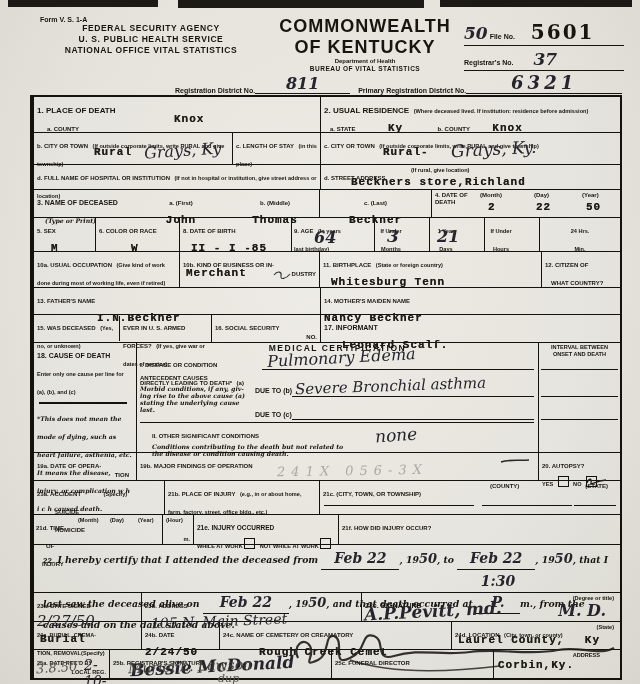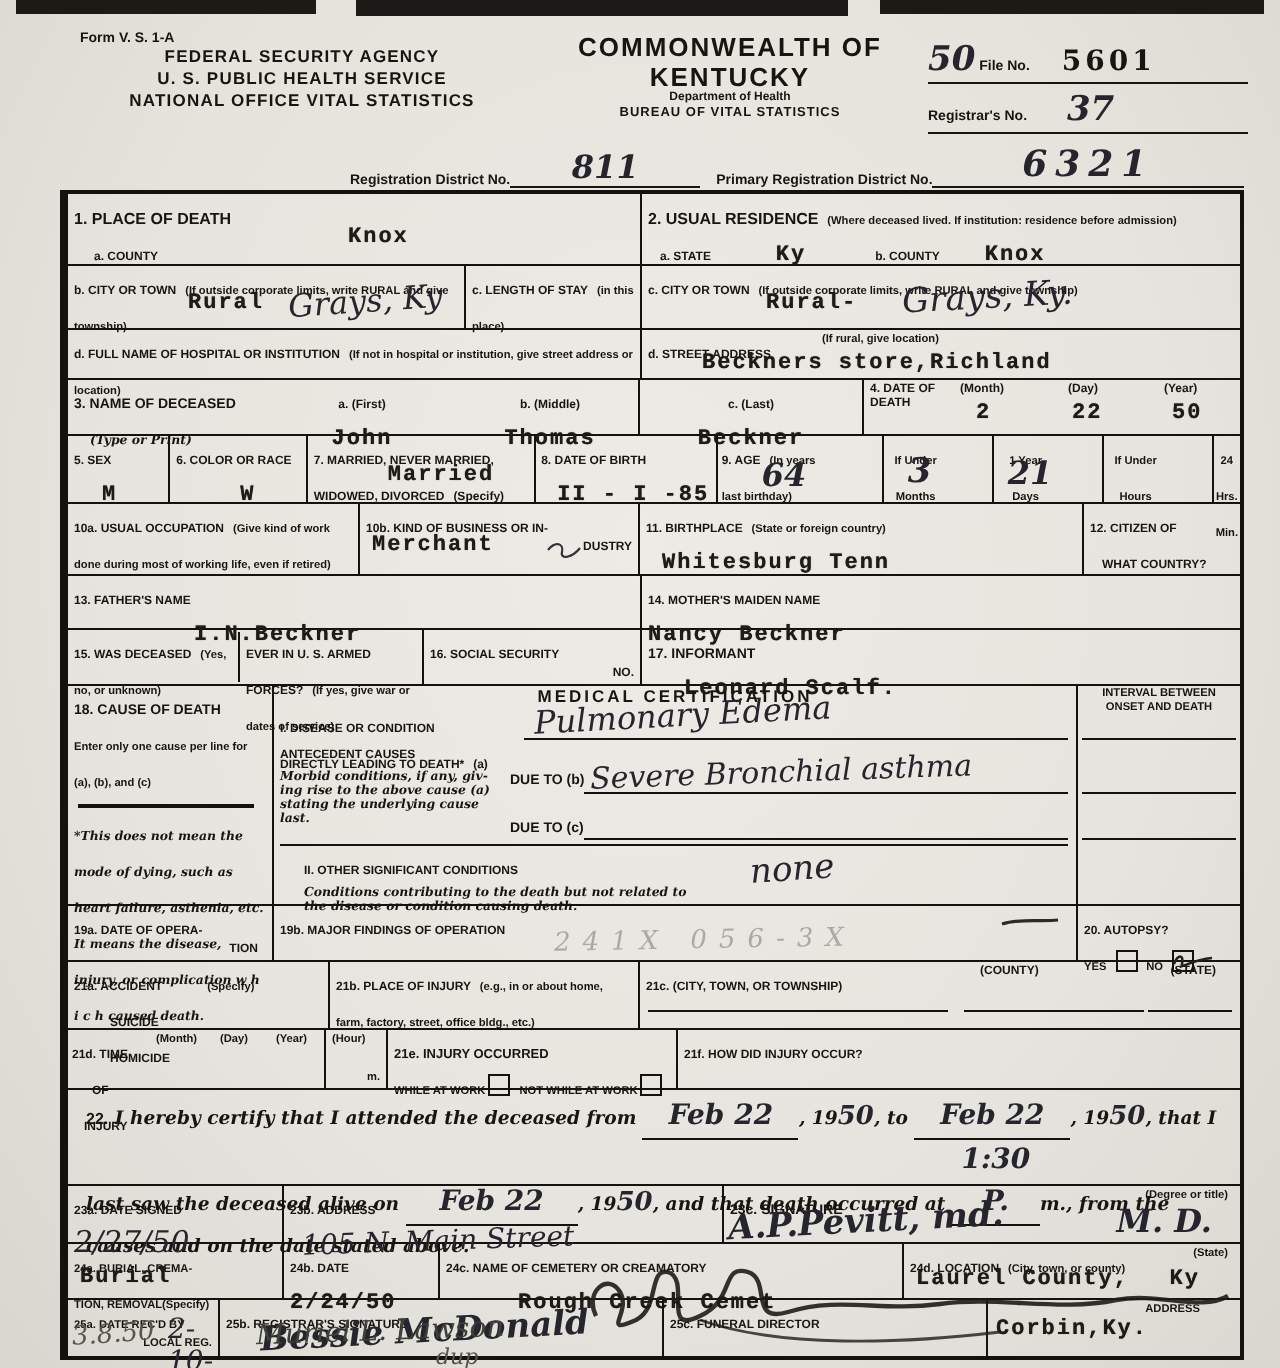--- a/index.html
+++ b/index.html
@@ -6,27 +6,27 @@
   .page{position:relative;width:640px;height:684px;overflow:hidden;
         background:radial-gradient(ellipse at 50% 40%, #eceae4 0%, #e5e3dc 60%, #d8d6cf 100%);
         font-family:"Liberation Sans",sans-serif;color:#17150f;}
   .strip{position:absolute;top:0;height:7px;background:#1c1a17;}
   
   .hdr{position:absolute;left:36px;top:16px;right:16px;display:flex;}
   .hdr-left{width:230px;text-align:center;}
   .formno{font-size:7px;font-weight:bold;text-align:left;margin-left:4px;}
   .agency{font-size:8.5px;font-weight:bold;letter-spacing:.6px;line-height:11px;}
   .hdr-center{flex:1;text-align:center;}
-  .cw{font-size:13px;font-weight:bold;letter-spacing:1px;}
+  .cw{font-size:18px;font-weight:bold;letter-spacing:1px;}
   .dept{font-size:6px;font-weight:bold;line-height:7px;}
   .bureau{font-size:6.5px;font-weight:bold;letter-spacing:.5px;}
   .certif{font-size:10px;font-weight:bold;letter-spacing:2px;margin-top:3px;}
   .hdr-right{width:160px;font-size:7px;font-weight:bold;}
   .fileline{position:relative;border-bottom:1.5px solid #171511;padding-bottom:1px;margin-top:4px;white-space:nowrap;}
-  .bignum{font-family:"DejaVu Serif",serif;font-weight:bold;font-size:14px;letter-spacing:2px;}
+  .bignum{font-family:"DejaVu Serif",serif;font-weight:bold;font-size:20px;letter-spacing:2px;}
   .hand{font-family:"DejaVu Serif",serif;font-style:italic;color:#26242c;}
   .pencil{font-family:"DejaVu Serif",serif;font-style:italic;color:#8e918e;}
   .regline{position:absolute;left:175px;top:72px;right:18px;display:flex;align-items:flex-end;font-size:7px;font-weight:bold;}
   .regline .fill{border-bottom:1.5px solid #171511;text-align:center;}
   
   .form{position:absolute;left:30px;top:95px;width:592px;box-sizing:border-box;
         border:2px solid #14120e;border-left-width:4px;background:rgba(255,255,255,0.06);}
   .row{display:flex;border-top:1.5px solid #14120e;box-sizing:border-box;}
   .row:first-child{border-top:none;}
   .cell{position:relative;border-left:1.5px solid #14120e;box-sizing:border-box;padding:1px 3px;overflow:visible;}
@@ -168,26 +168,20 @@
 
     <div class="row" style="height:34px;">
       <div class="cell" style="width:61px;border-left:none;">
         <span class="lbl2">5. SEX</span><br>
         <span class="typed ctr" style="margin-left:14px;">M</span>
       </div>
       <div class="cell" style="width:84px;">
         <span class="lbl2">6. COLOR OR RACE</span><br>
         <span class="typed" style="margin-left:32px;">W</span>
       </div>
-      <div class="cell" style="width:140px;">
-        <span class="lbl2">7. MARRIED, NEVER MARRIED,</span><br>
-        <span class="lbl2">WIDOWED, DIVORCED</span>
-        <span class="lbl2">(Specify)</span>
-        <span class="typed" style="position:absolute;left:40px;top:14px;">Married</span>
-      </div>
       <div class="cell" style="width:112px;">
         <span class="lbl2">8. DATE OF BIRTH</span><br>
         <span class="typed" style="margin-left:8px;">II - I -85</span>
       </div>
       <div class="cell" style="flex:1;padding:0;display:flex;gap:22px;">
         <div style="width:60px;padding:1px 2px;box-sizing:border-box;position:relative;">
           <span class="lbl2">9. AGE</span>
           <span class="note">(In years last birthday)</span>
           <span class="hand" style="position:absolute;left:22px;top:10px;font-size:16px;font-weight:bold;">64</span>
         </div>

